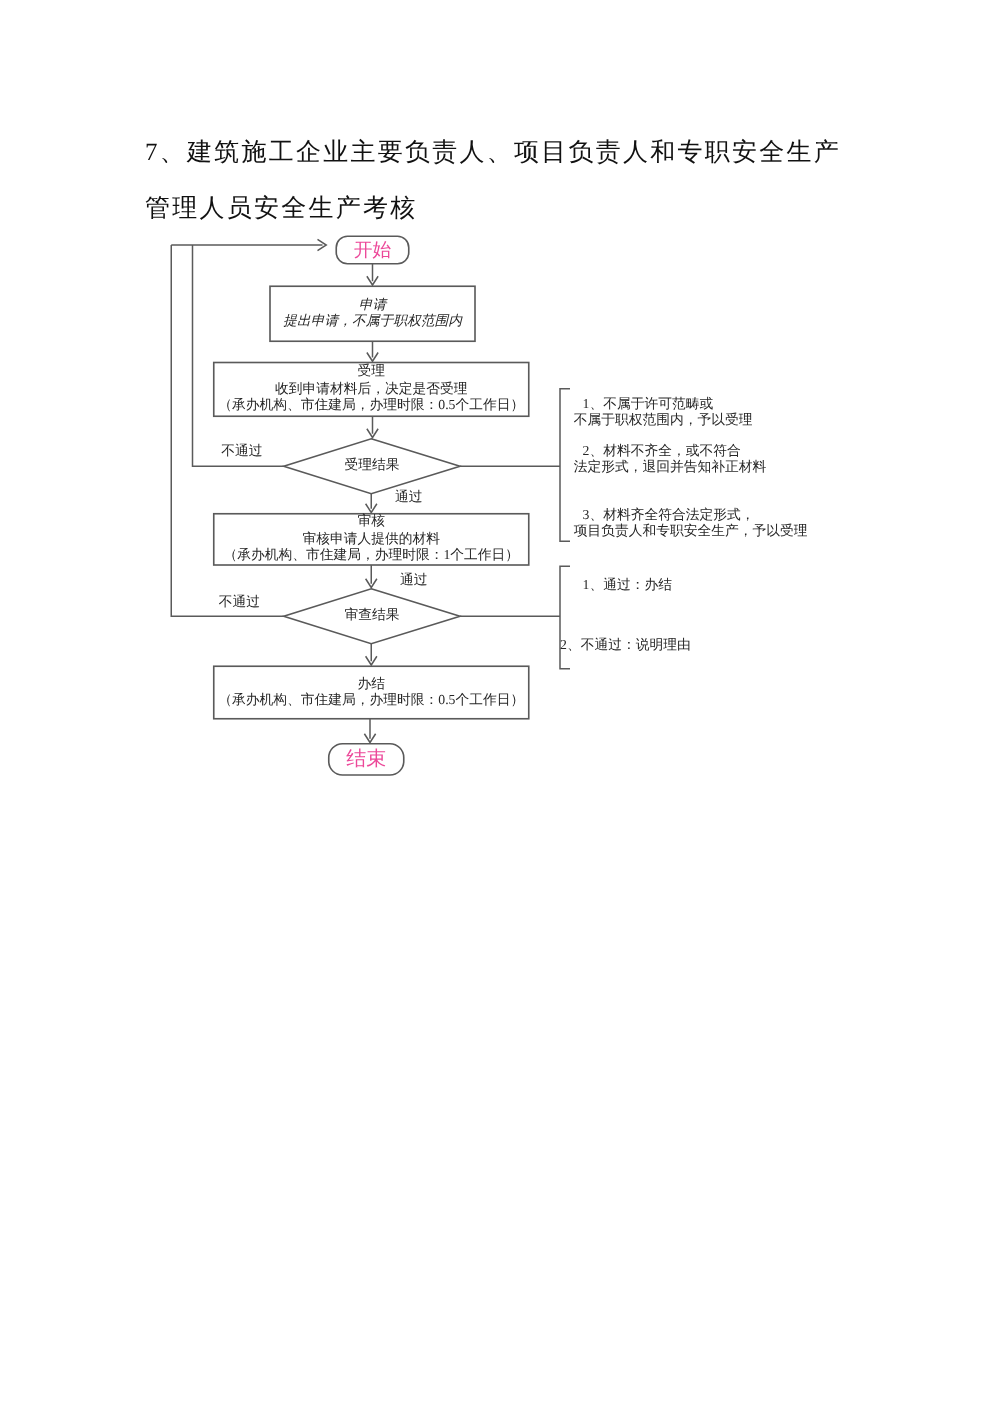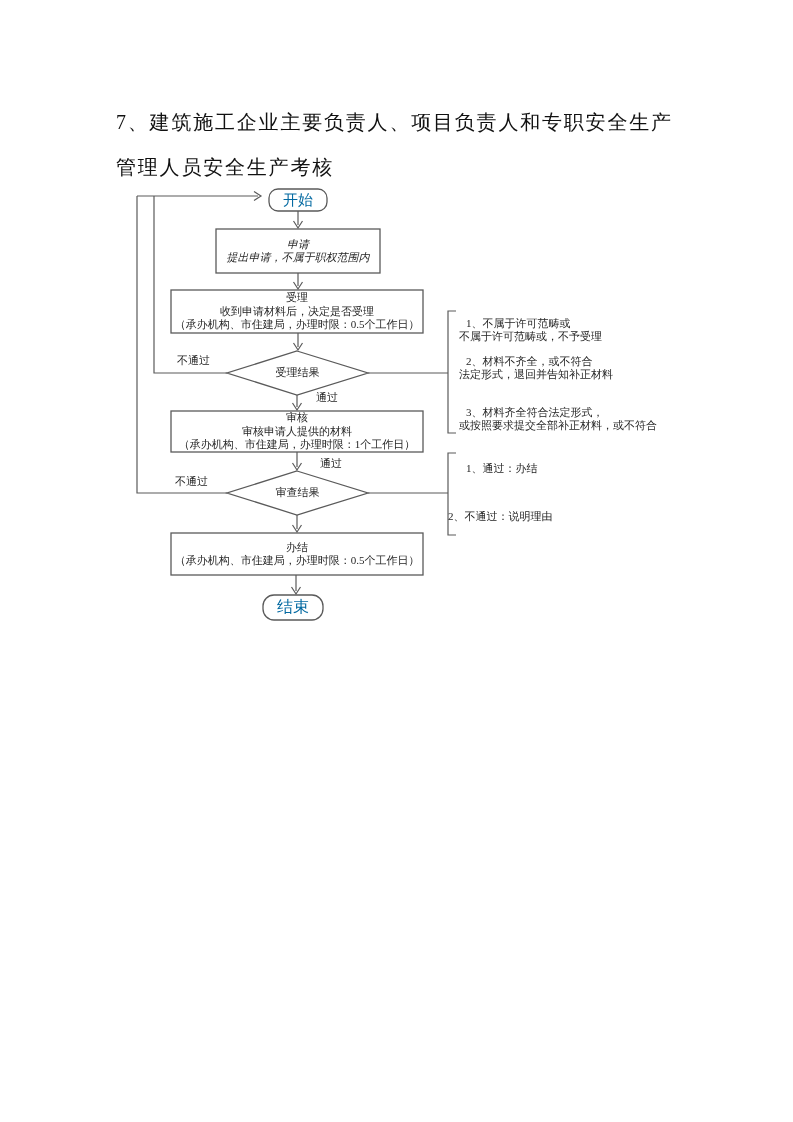--- a/index.html
+++ b/index.html
@@ -26,21 +26,21 @@
     color:#262626;text-align:center;
     white-space:nowrap;
   }
   .node-box{
     position:absolute;display:flex;flex-direction:column;
     align-items:center;justify-content:center;
     font-size:11px;line-height:13.5px;color:#262626;text-align:center;
   }
   .terminal{
     position:absolute;display:flex;align-items:center;justify-content:center;
-    color:#0369a1;
+    color:#ec4899;
   }
   .branch-label{position:absolute;font-size:11px;color:#262626;white-space:nowrap;}
   .note-line{position:absolute;font-size:11px;line-height:13px;color:#262626;white-space:nowrap;text-align:left;}
 </style>
 </head>
 <body>
 
 <div class="page">
 
   <div class="doc-title">
@@ -125,22 +125,22 @@
 
   <div class="txt" style="left:227px;top:366px;width:141px;">受理结果</div>
   <div class="txt" style="left:227px;top:486px;width:141px;text-align:center;">审查结果</div>
 
   <div class="branch-label" style="left:177px;top:353px;">不通过</div>
   <div class="branch-label" style="left:316px;top:390px;">通过</div>
   <div class="branch-label" style="left:320px;top:456px;">通过</div>
   <div class="branch-label" style="left:175px;top:474px;">不通过</div>
 
   <div class="note-line" style="left:466px;top:317px;">1、不属于许可范畴或</div>
-  <div class="note-line" style="left:459px;top:330px;">不属于许可范畴或，不予受理</div>
+  <div class="note-line" style="left:459px;top:330px;">不属于职权范围内，予以受理</div>
   <div class="note-line" style="left:466px;top:355px;">2、材料不齐全，或不符合</div>
   <div class="note-line" style="left:459px;top:368px;">法定形式，退回并告知补正材料</div>
   <div class="note-line" style="left:466px;top:406px;">3、材料齐全符合法定形式，</div>
-  <div class="note-line" style="left:459px;top:419px;">或按照要求提交全部补正材料，或不符合</div>
+  <div class="note-line" style="left:459px;top:419px;">项目负责人和专职安全生产，予以受理</div>
 
   <div class="note-line" style="left:466px;top:462px;">1、通过：办结</div>
   <div class="note-line" style="left:448px;top:510px;">2、不通过：说明理由</div>
 
 </div>
 
 </body></html>

